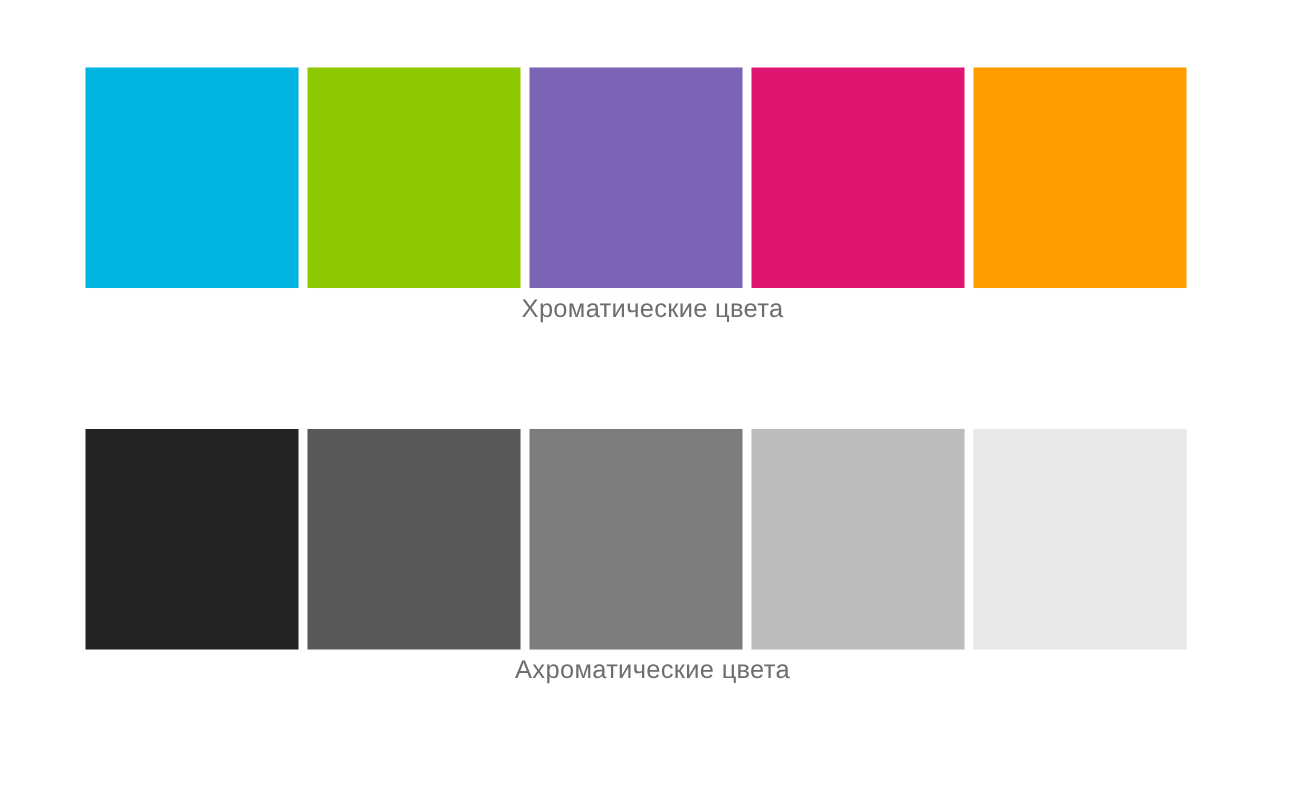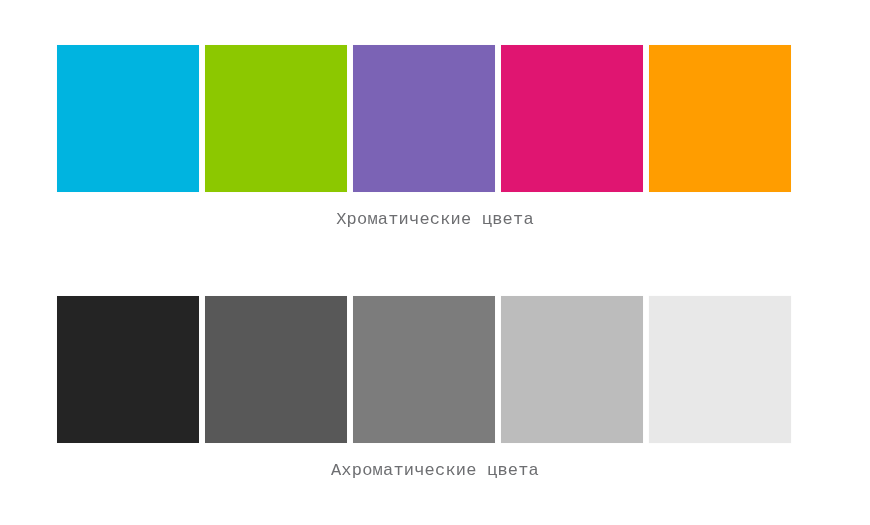--- a/index.html
+++ b/index.html
@@ -23,21 +23,21 @@
     height: 525px;
   }
 
   .palette-group {
     position: absolute;
     left: 0;
     width: 870px;
   }
 
   #group-chromatic { top: 45px; }
-  #group-achromatic { top: 296px; }
+  #group-achromatic { top: 286px; }
 
   .swatch-row {
     position: relative;
     height: 147px;
     width: 740px;
     margin: 0 auto 0 57px;
     font-size: 0;
   }
 
   .swatch {
@@ -49,26 +49,26 @@
     box-shadow: 0 0 0 0.5px rgba(0,0,0,0.02);
   }
   .swatch:last-child {
     margin-right: 0;
   }
 
   .group-caption {
     display: block;
     width: 870px;
     text-align: center;
-    font-family: Liberation Mono, monospace;
+    font-family: Liberation Sans, sans-serif;
     font-size: 17px;
     line-height: 22px;
     color: #6d6e71;
     letter-spacing: 0.2px;
-    padding-top: 17px;
+    padding-top: 3px;
     white-space: nowrap;
   }
 </style>
 </head>
 <body style="background: rgb(255, 255, 255);">
 
 <div class="palette-board">
 
   <div class="palette-group" id="group-chromatic">
     <div class="swatch-row">

